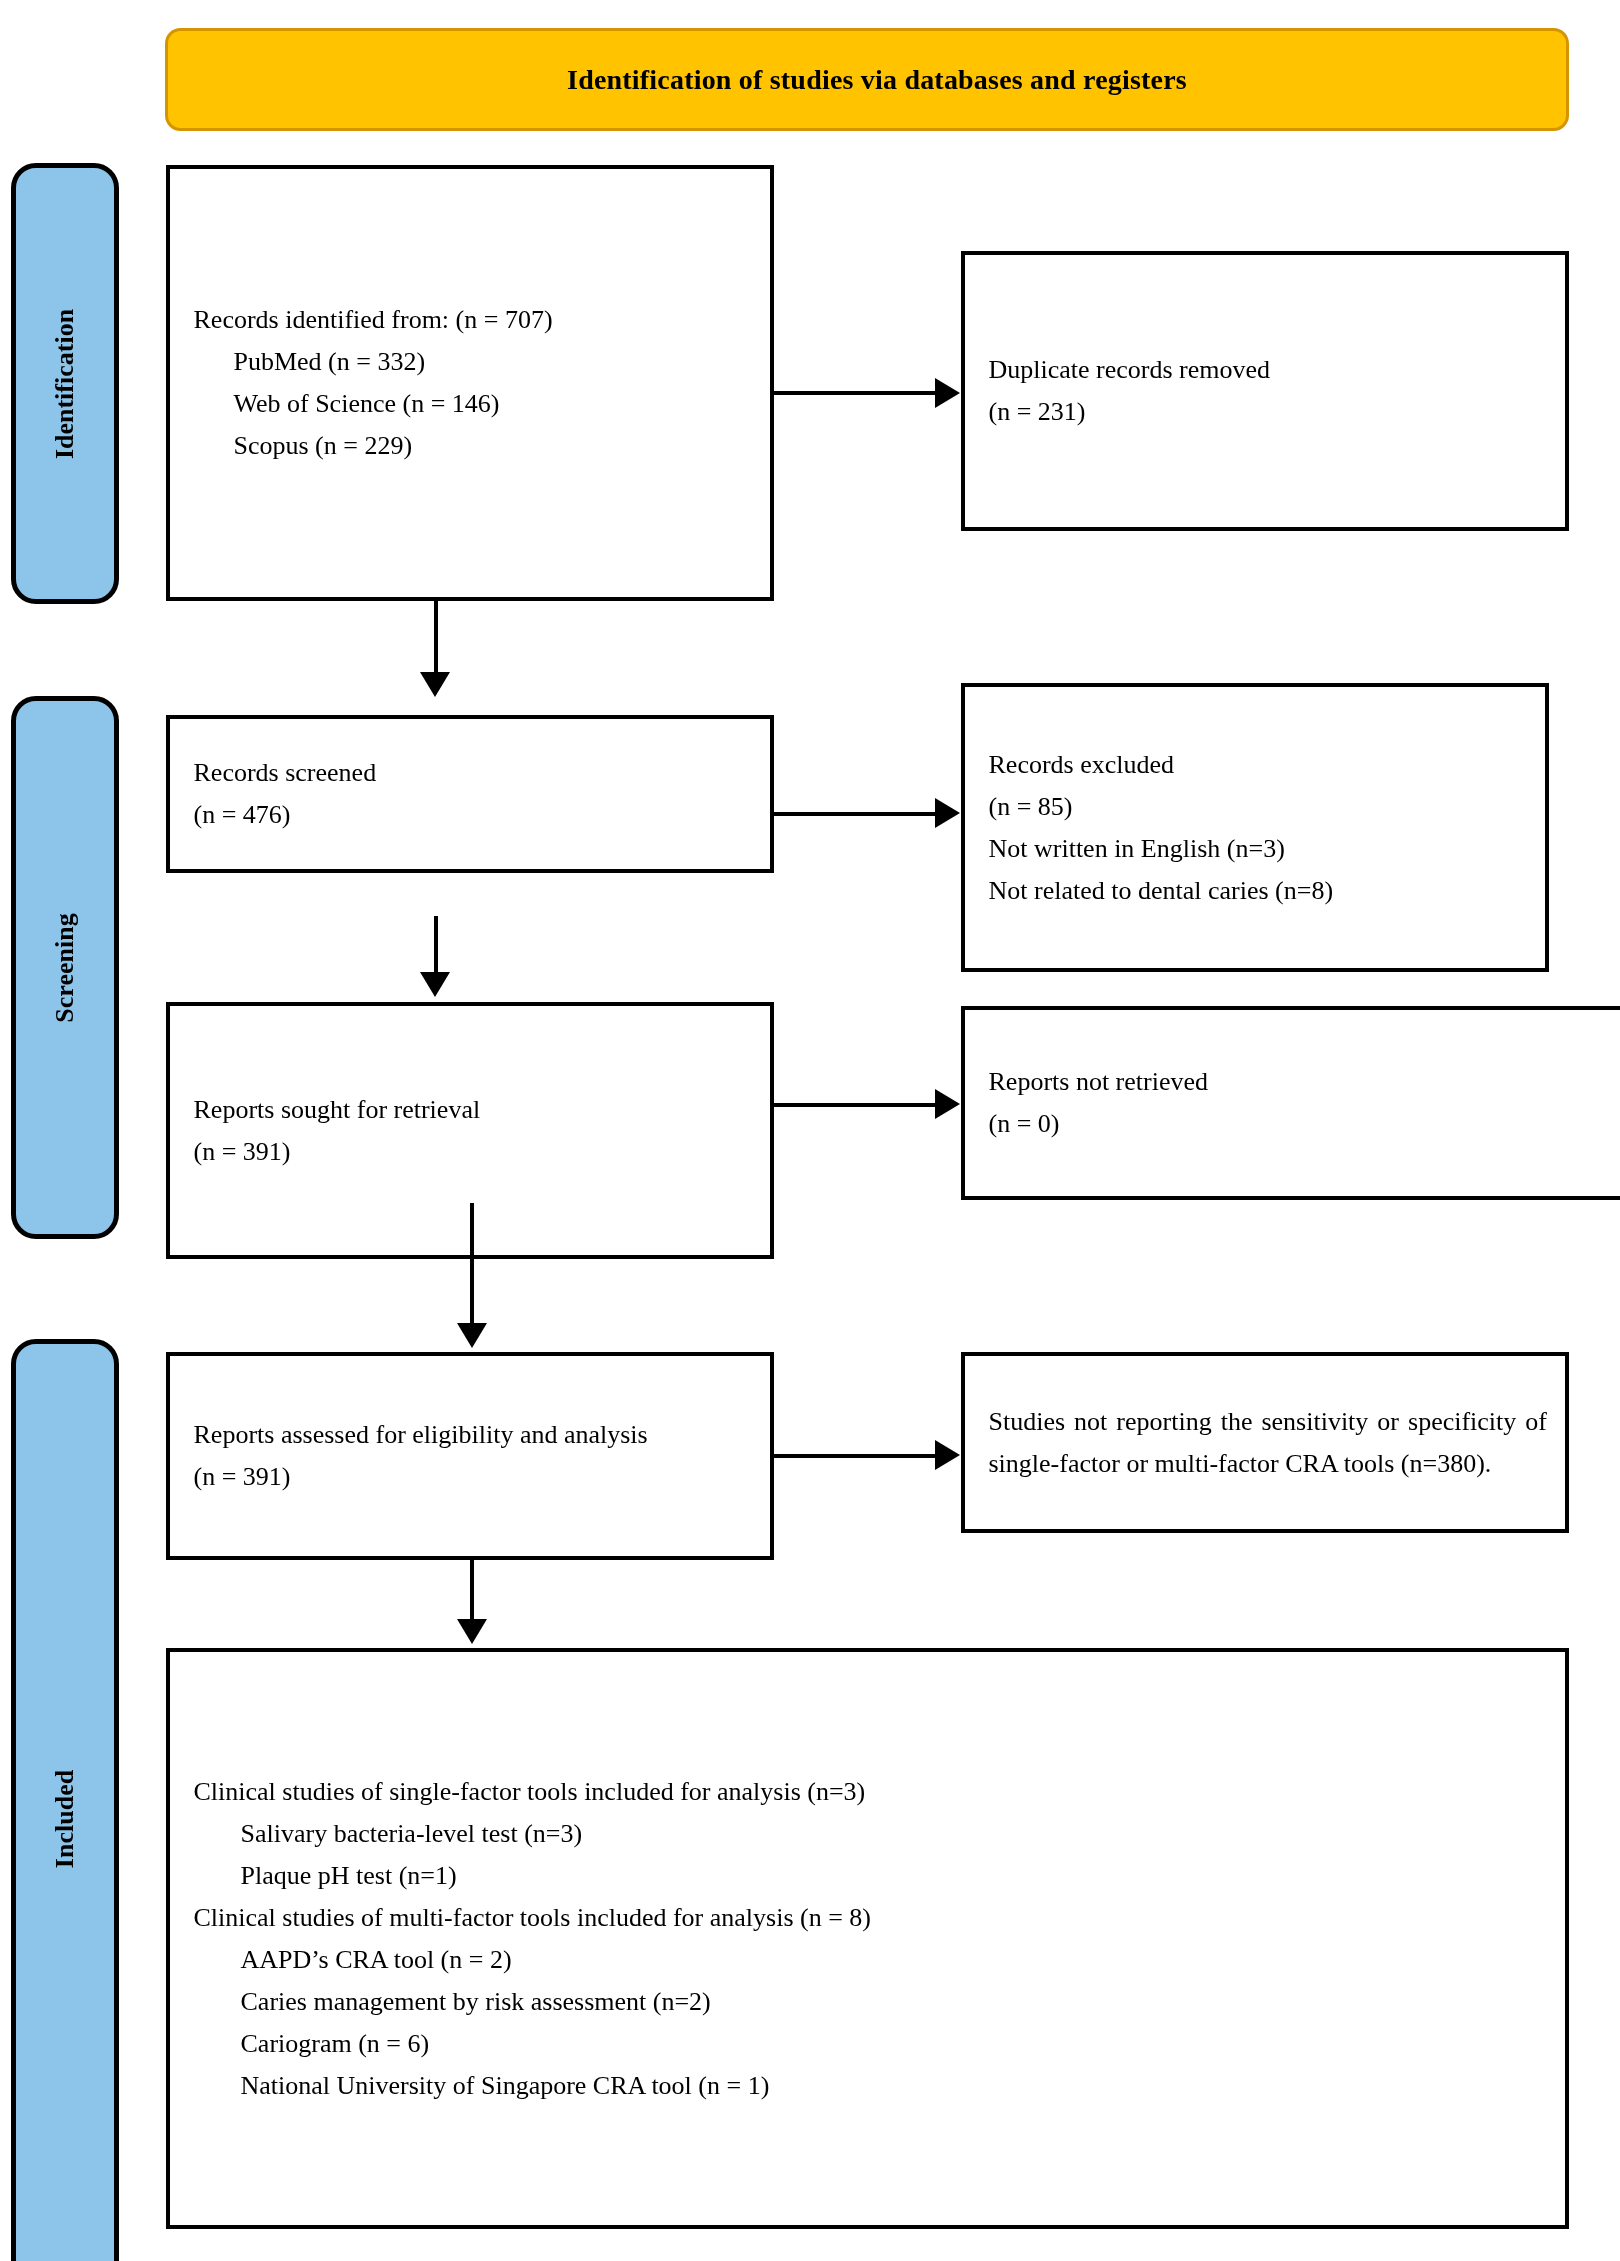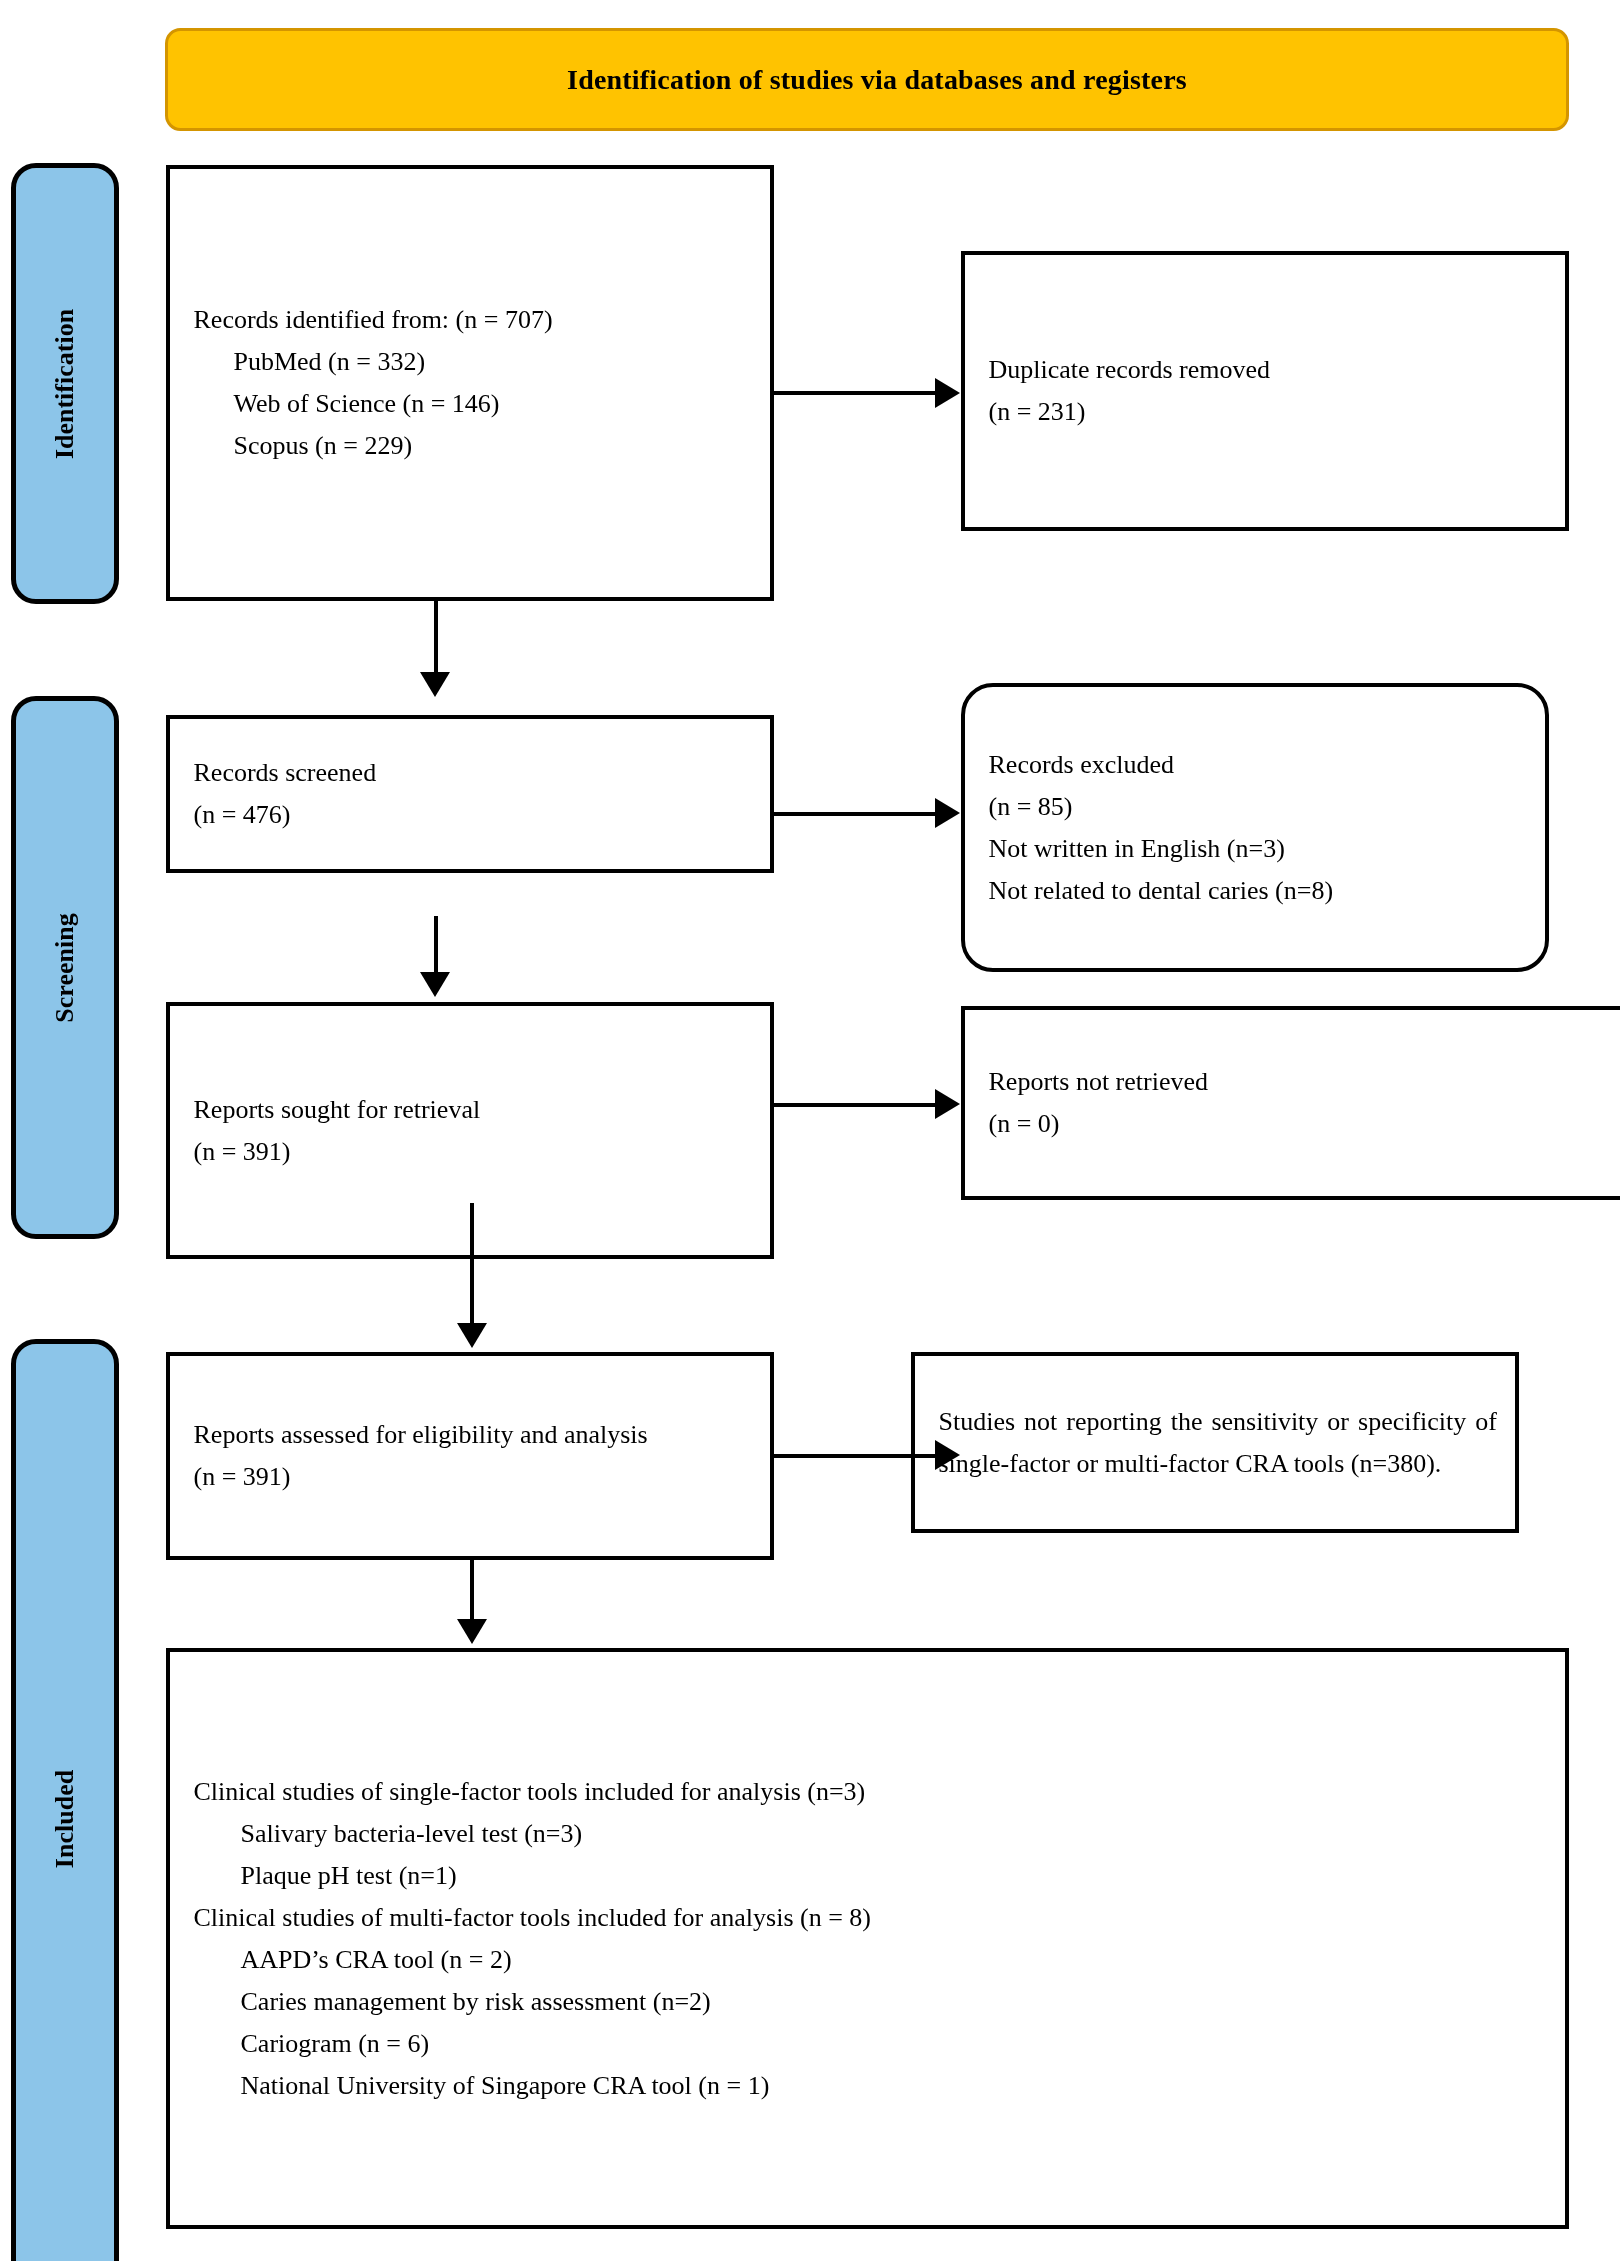--- a/index.html
+++ b/index.html
@@ -153,21 +153,21 @@
   <div class="vline" style="left:434px;top:601px;height:79px;"></div>
   <div class="arrow-down" style="left:420px;top:672px;"></div>
 
   <div class="box" style="left:166px;top:715px;width:608px;height:158px;">
     <div class="box-inner">
       <div class="line">Records screened</div>
       <div class="line">(n = 476)</div>
     </div>
   </div>
 
-  <div class="box" style="left:961px;top:683px;width:588px;height:289px;border-radius:32px;">
+  <div class="box" style="left:961px;top:683px;width:588px;height:289px;">
     <div class="box-inner">
       <div class="line">Records excluded</div>
       <div class="line">(n = 85)</div>
       <div class="line">Not written in English (n=3)</div>
       <div class="line">Not related to dental caries (n=8)</div>
     </div>
   </div>
 
   <div class="hline" style="left:774px;top:812px;width:163px;"></div>
   <div class="arrow-right" style="left:935px;top:798px;"></div>
@@ -195,21 +195,21 @@
   <div class="vline" style="left:470px;top:1203px;height:129px;"></div>
   <div class="arrow-down" style="left:457px;top:1323px;"></div>
 
   <div class="box" style="left:166px;top:1352px;width:608px;height:208px;padding-left:18px;">
     <div class="box-inner">
       <div class="line wrapjust">Reports assessed for eligibility and analysis</div>
       <div class="line">(n = 391)</div>
     </div>
   </div>
 
-  <div class="box" style="left:911px;top:1352px;width:608px;height:181px;">
+  <div class="box" style="left:961px;top:1352px;width:608px;height:181px;">
     <div class="box-inner">
       <div class="line wrapjust">Studies not reporting the sensitivity or specificity of single-factor or multi-factor CRA tools (n=380).</div>
     </div>
   </div>
 
   <div class="hline" style="left:774px;top:1454px;width:163px;"></div>
   <div class="arrow-right" style="left:935px;top:1440px;"></div>
 
   <div class="vline" style="left:470px;top:1560px;height:66px;"></div>
   <div class="arrow-down" style="left:457px;top:1619px;"></div>

